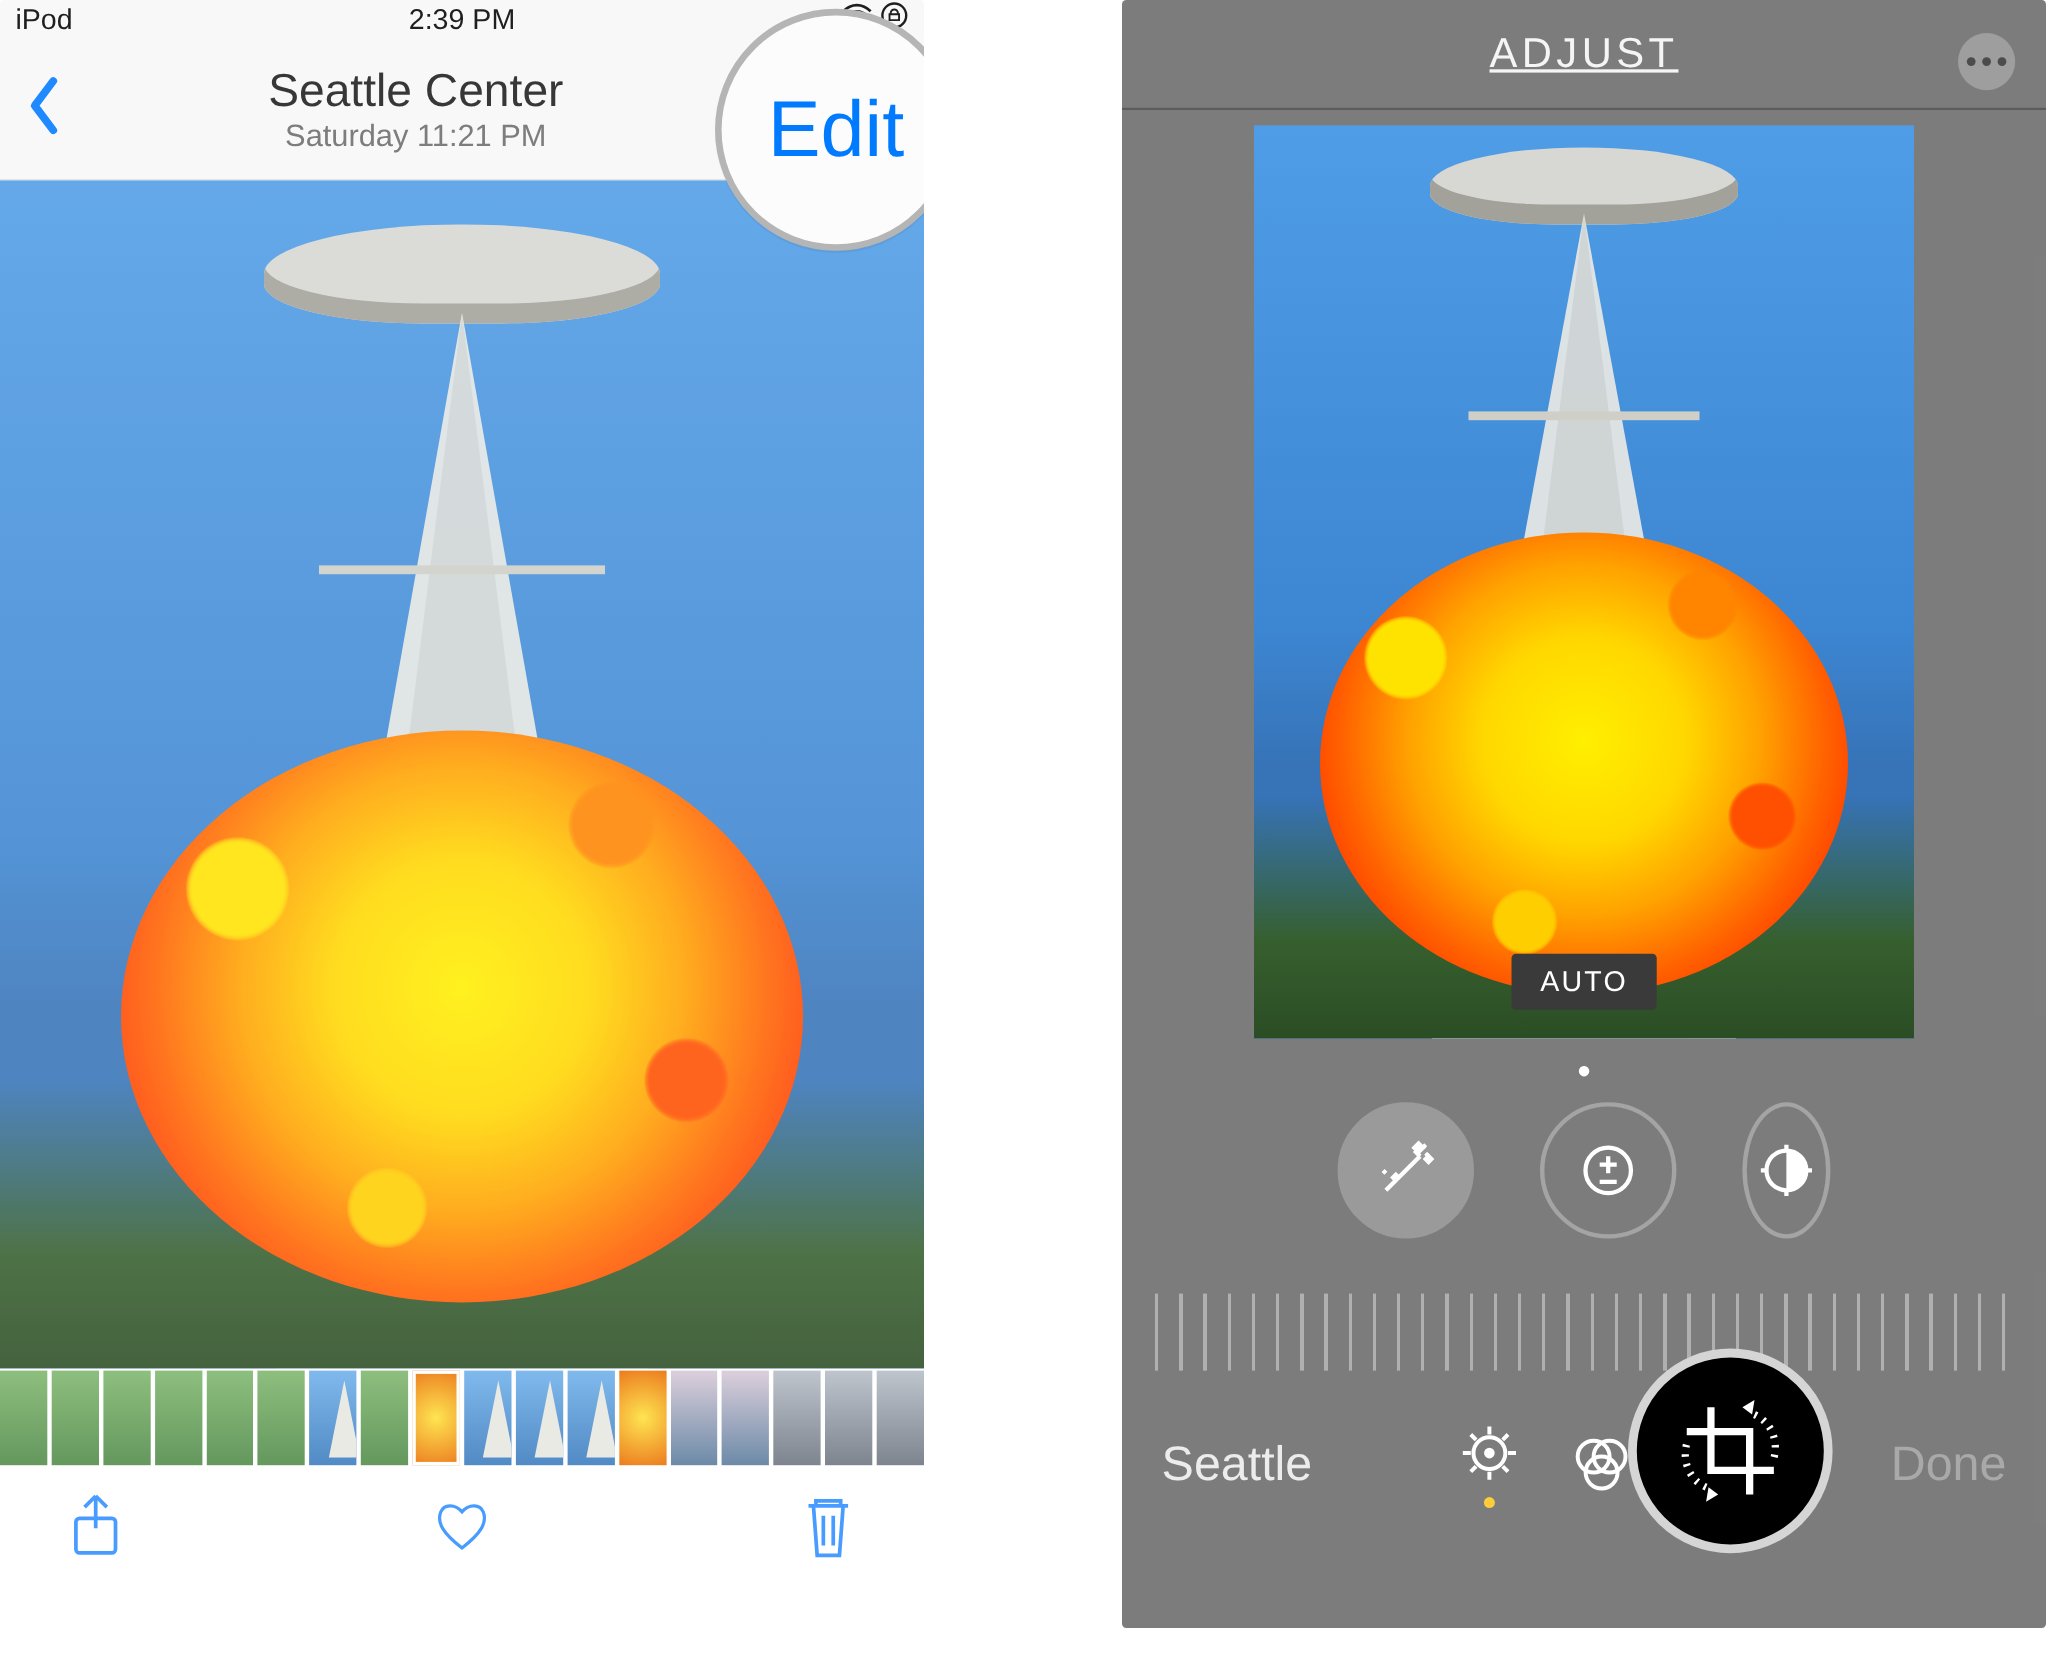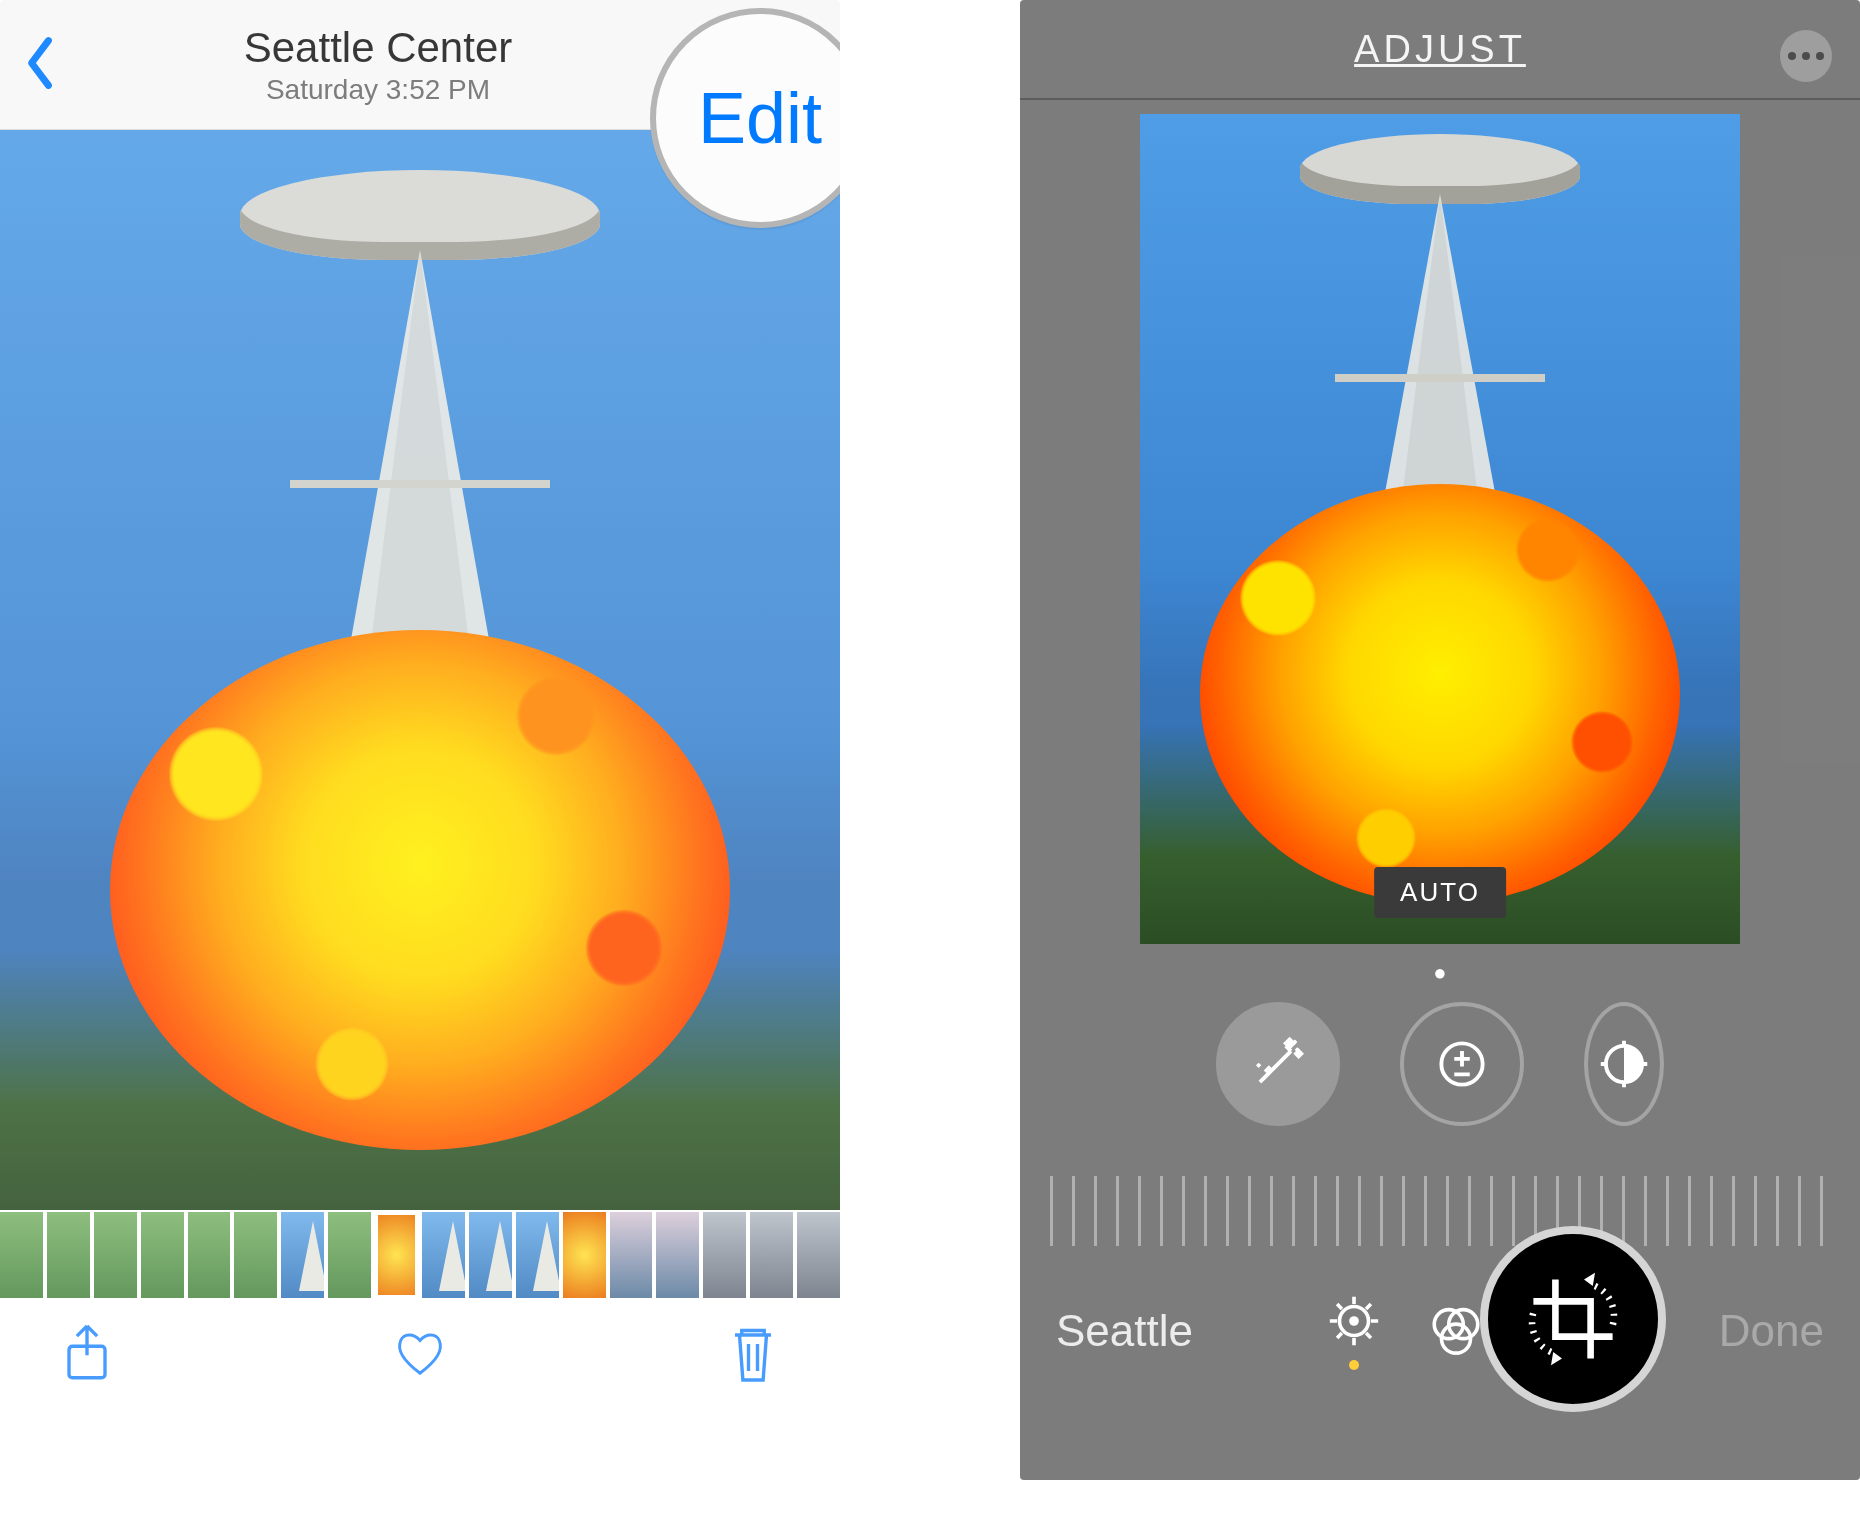--- a/index.html
+++ b/index.html
@@ -230,30 +230,47 @@
     content:"";position:absolute;inset:0;background:rgba(255,255,255,.10);pointer-events:none;
   }
 </style>
 </head>
 <body>
 
 <div class="page">
 
   <div class="phone left">
 
+    <div class="status-bar">
+      <div class="status-left">iPod</div>
+      <div class="status-center">2:39 PM</div>
+      <div class="status-right">
+        <span class="wifi-icon">
+          <svg viewBox="0 0 24 24" width="30" height="30">
+              <path d="M2 9c6-6 14-6 20 0M5 12c4-4 10-4 14 0M8.5 15c2-2 5-2 7 0M12 18.5a1 1 0 100-.01" stroke="#000" stroke-width="2" fill="none"></path>
+            </svg>
+        </span>
+        <span class="lock-icon">
+          <svg viewBox="0 0 24 24" width="26" height="26">
+              <circle cx="12" cy="12" r="10" stroke="#000" stroke-width="2" fill="none"></circle>
+              <path d="M9 11v-1a3 3 0 016 0v1M8 11h8v5H8z" stroke="#000" stroke-width="1.6" fill="none"></path>
+            </svg>
+        </span>
+      </div>
+    </div>
 
     <div class="nav-bar">
       <div class="back-chevron">
         <svg viewBox="0 0 24 40">
             <path d="M18 4 L6 20 L18 36" stroke="#007aff" stroke-width="5" fill="none" stroke-linecap="round" stroke-linejoin="round"></path>
           </svg>
       </div>
       <div class="title-block">
         <div class="title-main">Seattle Center</div>
-        <div class="title-sub">Saturday  3:52 PM</div>
+        <div class="title-sub">Saturday  11:21 PM</div>
       </div>
       <div class="edit-btn">Edit</div>
     </div>
 
     <div class="highlight-edit">
       <span>Edit</span>
     </div>
 
     <div class="photo">
       <div class="needle-top"></div>

